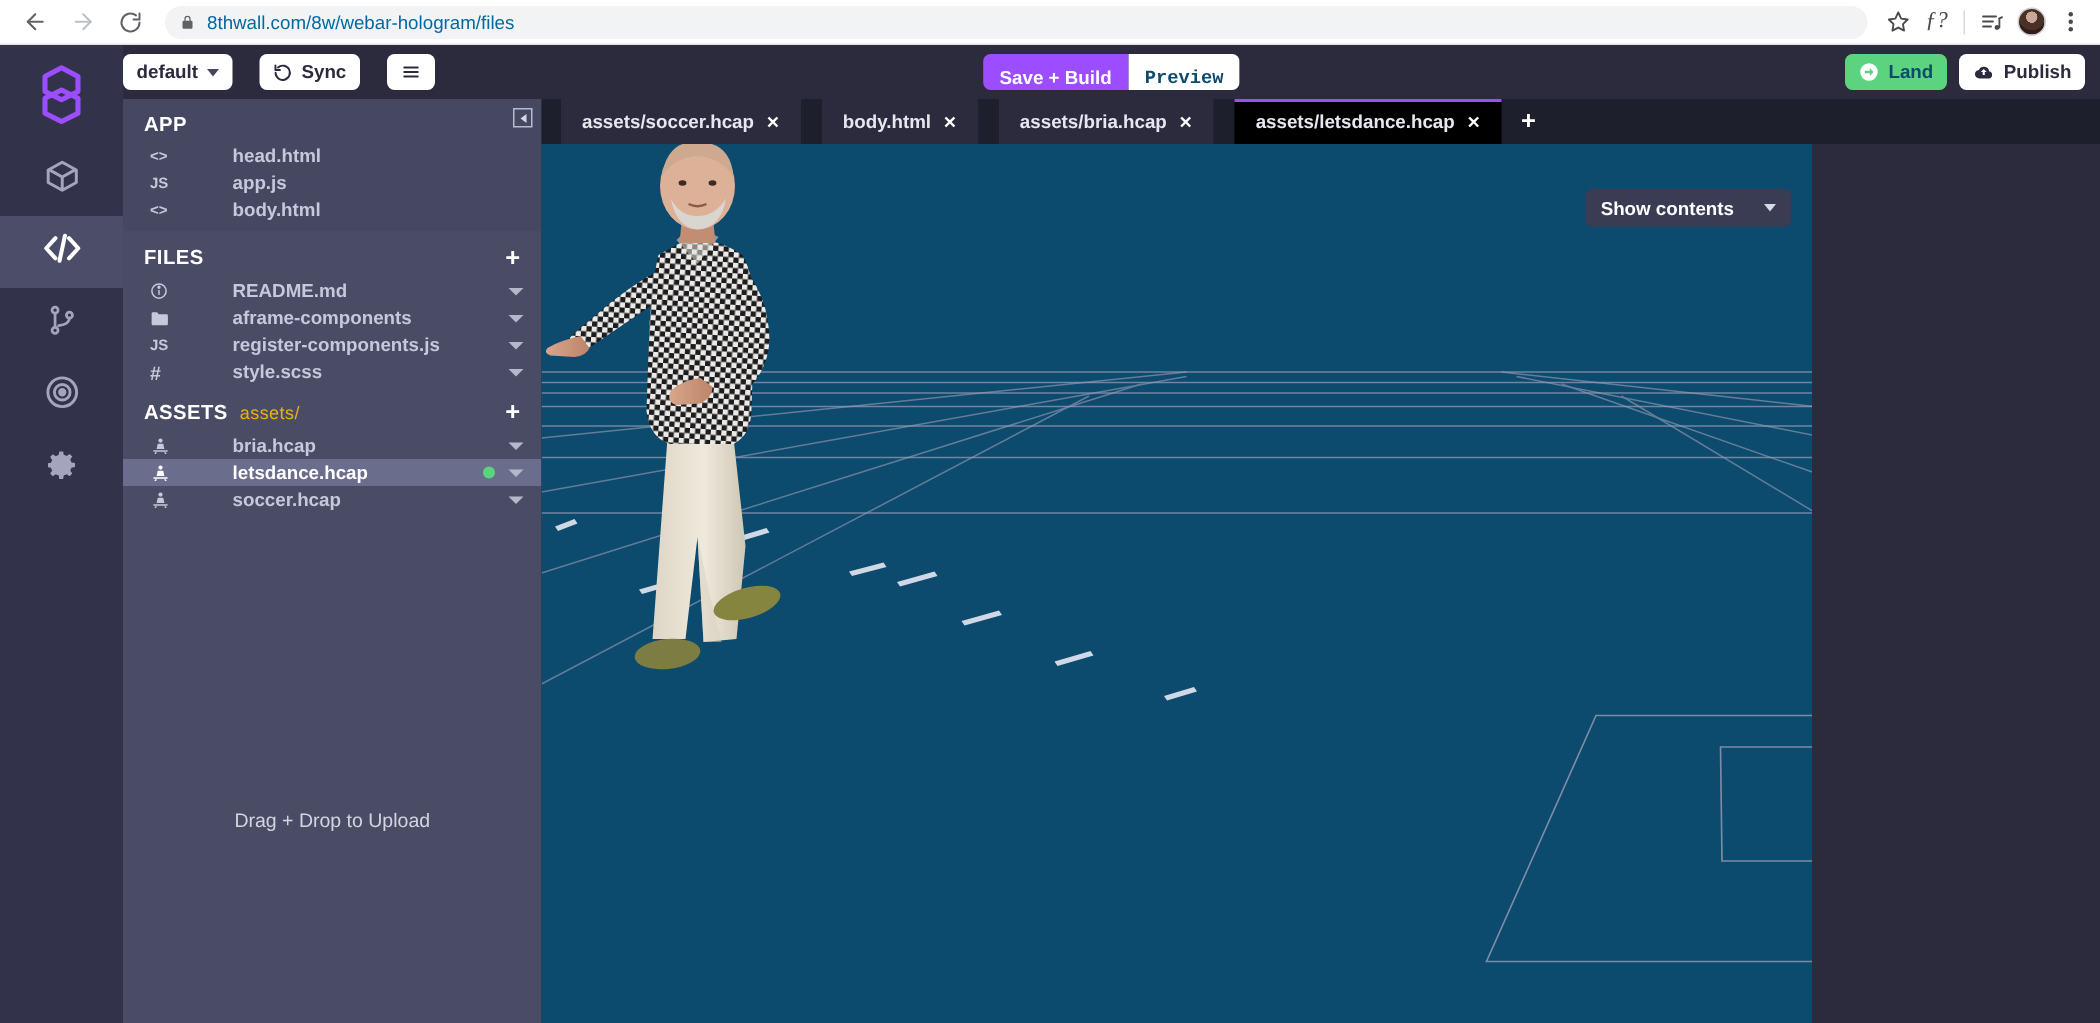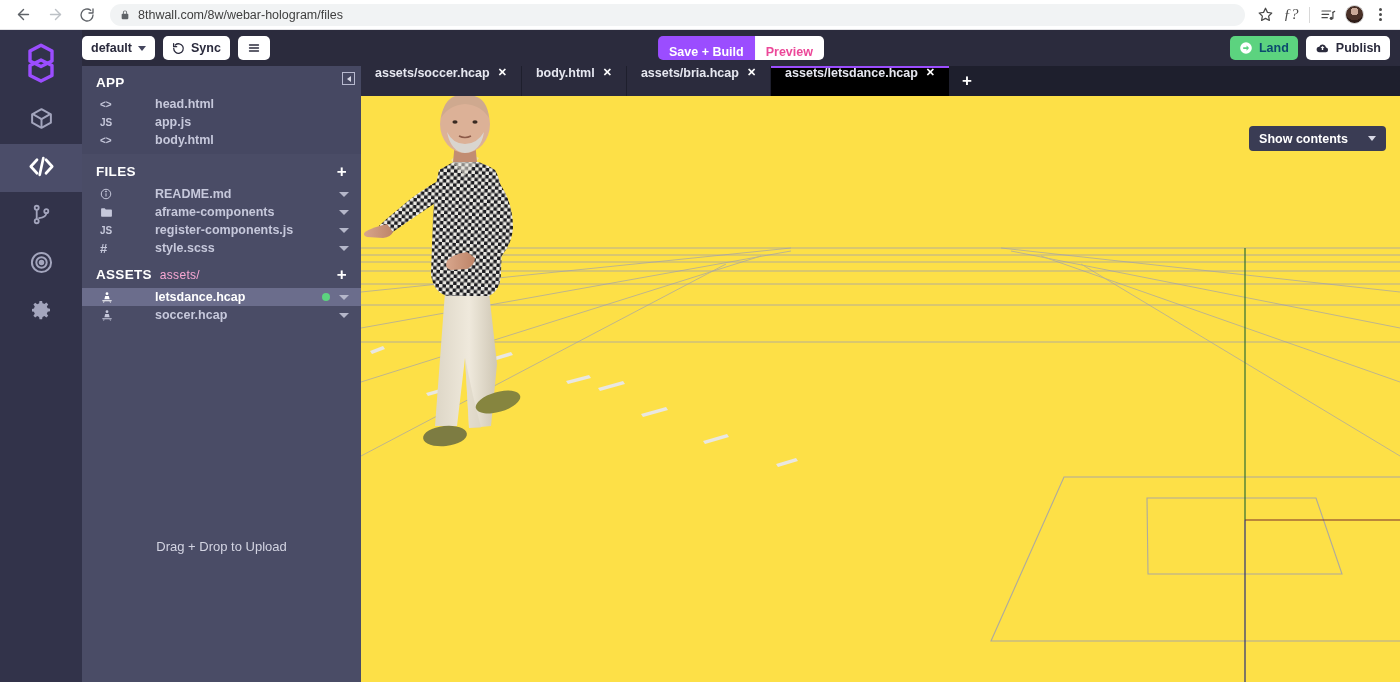--- a/index.html
+++ b/index.html
@@ -21,21 +21,21 @@
     width: 26px; height: 26px; margin-left: 6px;
     display: flex; align-items: center; justify-content: center;
     color: #5f6368; border-radius: 50%;
   }
   .nav-btn.first { margin-left: 10px; }
   .nav-btn svg { display: block; }
   .omnibox {
     flex: 1; height: 22px; margin: 0 8px 0 10px;
     background: #f1f3f4; border-radius: 11px;
     display: flex; align-items: center; padding: 0 10px;
-    font-size: 12.5px; color: #404040;
+    font-size: 12.5px; color: #0369a1;
   }
   .lock-icon { margin-right: 8px; display: flex; align-items: center; color: #5f6368; }
   .url-text { white-space: nowrap; overflow: hidden; }
   .chrome-right { display: flex; align-items: center; gap: 2px; padding-right: 8px; }
   .chrome-icon {
     width: 24px; height: 24px;
     display: flex; align-items: center; justify-content: center;
     color: #4a4a4a;
   }
   .chrome-sep { width: 1px; height: 16px; background: #d8d8d8; margin: 0 4px; }
@@ -70,42 +70,42 @@
     color: #a3a5bd;
   }
   .rail-item.active { background: #4b4d69; color: #ffffff; }
 
   
   .toolbar {
     position: absolute; left: 82px; top: 0; width: 1318px; height: 36px;
     background: #2b2b3d;
     display: flex; align-items: center;
   }
-  .tb-left { display: flex; align-items: center; gap: 8px; padding-left: 0px; }
+  .tb-left { display: flex; align-items: center; gap: 18px; padding-left: 0px; }
   .pill {
     height: 24px; background: #ffffff; color: #2b2b3d;
     border-radius: 5px; display: flex; align-items: center;
     font-size: 12.5px; font-weight: bold; padding: 0 9px; gap: 6px;
     white-space: nowrap;
   }
   .caret-dk {
     width: 0; height: 0;
     border-left: 4px solid transparent; border-right: 4px solid transparent;
     border-top: 5px solid #44465e;
   }
   .tb-center { position: absolute; left: 50%; transform: translateX(-50%); }
   .segmented {
     display: flex; border-radius: 5px; overflow: hidden; height: 24px;
   }
   .seg {
     display: flex; align-items: center; padding: 16px 11px;
     font-size: 12.5px; font-weight: bold;
   }
   .seg.on { background: #9b4dff; color: #ffffff; }
-  .seg.off { background: #ffffff; color: #ec4899; }
+  .seg.off { background: #ffffff; color: #0c4a6e; font-family: Liberation Mono, monospace; }
   .tb-right {
     position: absolute; right: 10px; display: flex; align-items: center; gap: 8px;
   }
   .pill.green { background: #5cd37f; color: #16321f; }
   .pill.white { background: #ffffff; color: #2b2b3d; }
 
   
   .tree {
     position: absolute; left: 82px; top: 36px;
     width: 279px; height: 616px;
@@ -122,21 +122,21 @@
     width: 0; height: 0;
     border-top: 3px solid transparent; border-bottom: 3px solid transparent;
     border-right: 4px solid #d6d7e5;
   }
   .section-head {
     display: flex; align-items: center;
     padding: 9px 14px 5px 14px;
     color: #ffffff; font-size: 13.5px; font-weight: bold;
     letter-spacing: .3px;
   }
-  .section-path { font-weight: normal; font-size: 12px; color: #f9a8d4; margin-left: 8px; }
+  .section-path { font-weight: normal; font-size: 12px; color: #eab308; margin-left: 8px; }
   .section-add {
     margin-left: auto; color: #ffffff; font-size: 17px; font-weight: bold; line-height: 1;
   }
   .app-block { background: #464862; padding-bottom: 5px; }
   .row {
     display: flex; align-items: center;
     height: 18px; padding: 0 12px 0 18px;
     color: #c6c8db; font-size: 12.5px; font-weight: bold;
   }
   .row.sel { background: #6b6d8c; color: #ffffff; }
@@ -162,43 +162,44 @@
   }
 
   
   .tabbar {
     position: absolute; left: 361px; top: 36px;
     width: 1039px; height: 30px;
     background: #1e1f2d;
     display: flex; align-items: stretch;
   }
   .tab {
-    display: flex; gap: 8px;
+    display: flex; align-items: center; gap: 8px;
     padding: 0 14px;
     font-size: 12.5px; font-weight: bold; color: #e6e7f0;
     background: #2b2b3d;
     border-right: 1px solid #1e1f2d;
     position: relative;
+    margin-left: 13px;
   }
   .tab.active { background: #000000; }
   .tab.active::before {
     content: ""; position: absolute; left: 0; right: 0; top: 0; height: 2px;
     background: #9b4dff;
   }
   .tab-close { color: #ffffff; font-size: 11px; font-weight: bold; }
   .tab-add {
     display: flex; align-items: center; justify-content: center;
     width: 34px; color: #ffffff; font-size: 17px; font-weight: bold;
   }
 
   
   .viewport {
     position: absolute; left: 361px; top: 66px;
-    width: 1039px; height: 586px;
-    background: #fde047;
+    width: 847px; height: 586px;
+    background: #0c4a6e;
     overflow: hidden;
   }
   .viewport svg { position: absolute; left: 0; top: 0; }
   .show-contents {
     position: absolute; right: 14px; top: 30px;
     height: 25px; background: #3a3c54; border-radius: 4px;
     display: flex; align-items: center; gap: 20px;
     padding: 0 10px;
     color: #ffffff; font-size: 12.5px; font-weight: bold;
   }
@@ -441,20 +442,32 @@
         <span class="row-label">style.scss</span>
         <span class="row-caret"></span>
       </div>
     </div>
 
     <div>
       <div class="section-head">
         <span>ASSETS</span>
         <span class="section-path">assets/</span>
         <span class="section-add">+</span>
+      </div>
+      <div class="row">
+        <span class="row-icon">
+          <svg width="14" height="13" viewBox="0 0 24 24" fill="currentColor">
+              <circle cx="12" cy="5" r="2.6"></circle>
+              <path d="M8.6 9h6.8l1.4 6.4H7.2z"></path>
+              <rect x="3" y="17" width="18" height="1.8" rx=".9"></rect>
+              <path d="M5.4 19.4h2.2l-1 2h-2zM16.4 19.4h2.2l1 2h-2z"></path>
+            </svg>
+        </span>
+        <span class="row-label">bria.hcap</span>
+        <span class="row-caret"></span>
       </div>
       <div class="row sel">
         <span class="row-icon">
           <svg width="14" height="13" viewBox="0 0 24 24" fill="currentColor">
               <circle cx="12" cy="5" r="2.6"></circle>
               <path d="M8.6 9h6.8l1.4 6.4H7.2z"></path>
               <rect x="3" y="17" width="18" height="1.8" rx=".9"></rect>
               <path d="M5.4 19.4h2.2l-1 2h-2zM16.4 19.4h2.2l1 2h-2z"></path>
             </svg>
         </span>

